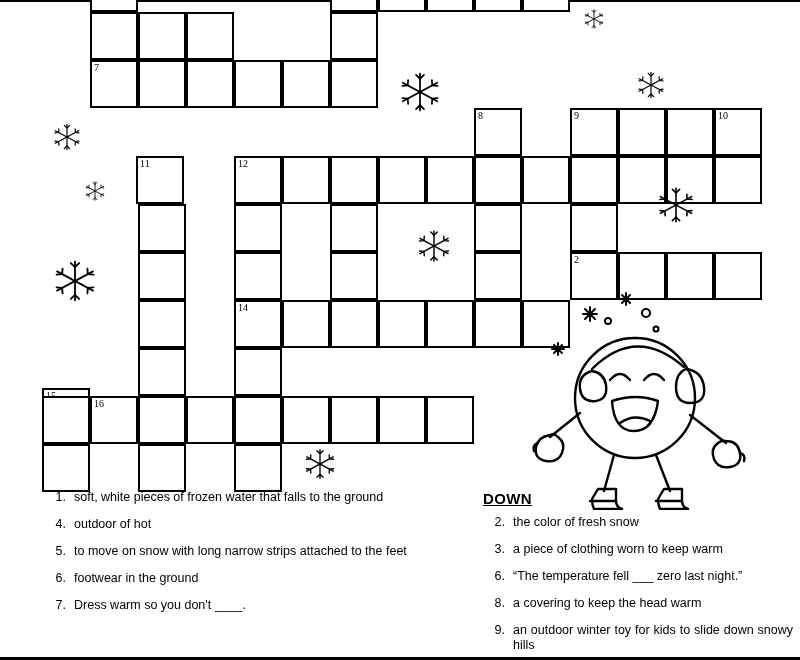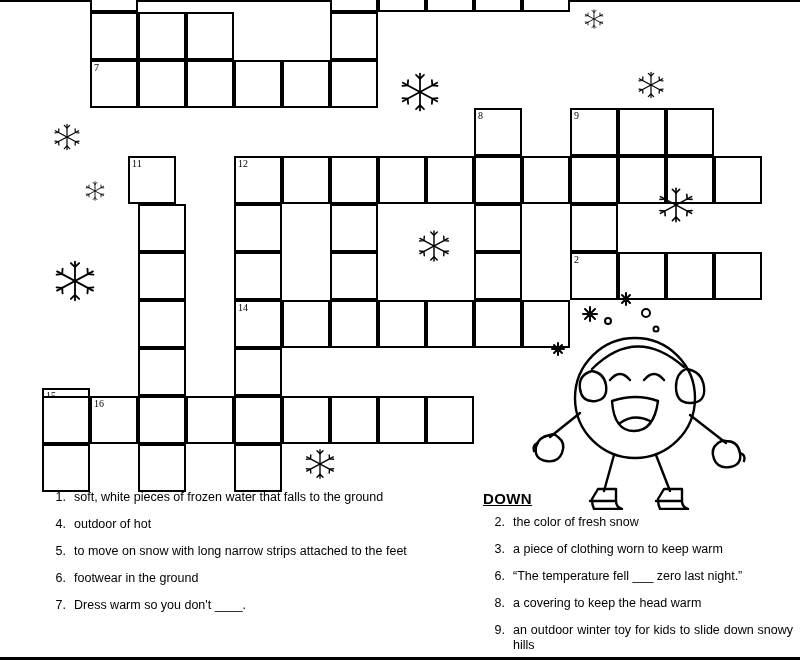--- a/index.html
+++ b/index.html
@@ -147,21 +147,24 @@
       <div class="cell" style="left: 330px; top: 12px; width: 48px; height: 48px;"></div>
       <div class="cell" style="left: 330px; top: 60px; width: 48px; height: 48px;"></div>
       <div class="cell" style="left: 474px; top: 108px; width: 48px; height: 48px;">
         <span class="num">8</span>
       </div>
       <div class="cell" style="left: 570px; top: 108px; width: 48px; height: 48px;">
         <span class="num">9</span>
       </div>
       <div class="cell" style="left: 618px; top: 108px; width: 48px; height: 48px;"></div>
       <div class="cell" style="left: 666px; top: 108px; width: 48px; height: 48px;"></div>
-      <div class="cell" style="left: 128px; top: 156px; width: 48px; height: 48px; padding-left: 20px;">
+      <div class="cell" style="left: 714px; top: 108px; width: 48px; height: 48px;">
+        <span class="num">10</span>
+      </div>
+      <div class="cell" style="left: 136px; top: 156px; width: 48px; height: 48px; padding-left: 20px;">
         <span class="num">11</span>
       </div>
       <div class="cell" style="left: 234px; top: 156px; width: 48px; height: 48px;">
         <span class="num">12</span>
       </div>
       <div class="cell" style="left: 282px; top: 156px; width: 48px; height: 48px;"></div>
       <div class="cell" style="left: 330px; top: 156px; width: 48px; height: 48px;"></div>
       <div class="cell" style="left: 378px; top: 156px; width: 48px; height: 48px;"></div>
       <div class="cell" style="left: 426px; top: 156px; width: 48px; height: 48px;"></div>
       <div class="cell" style="left: 474px; top: 156px; width: 48px; height: 48px;"></div>

